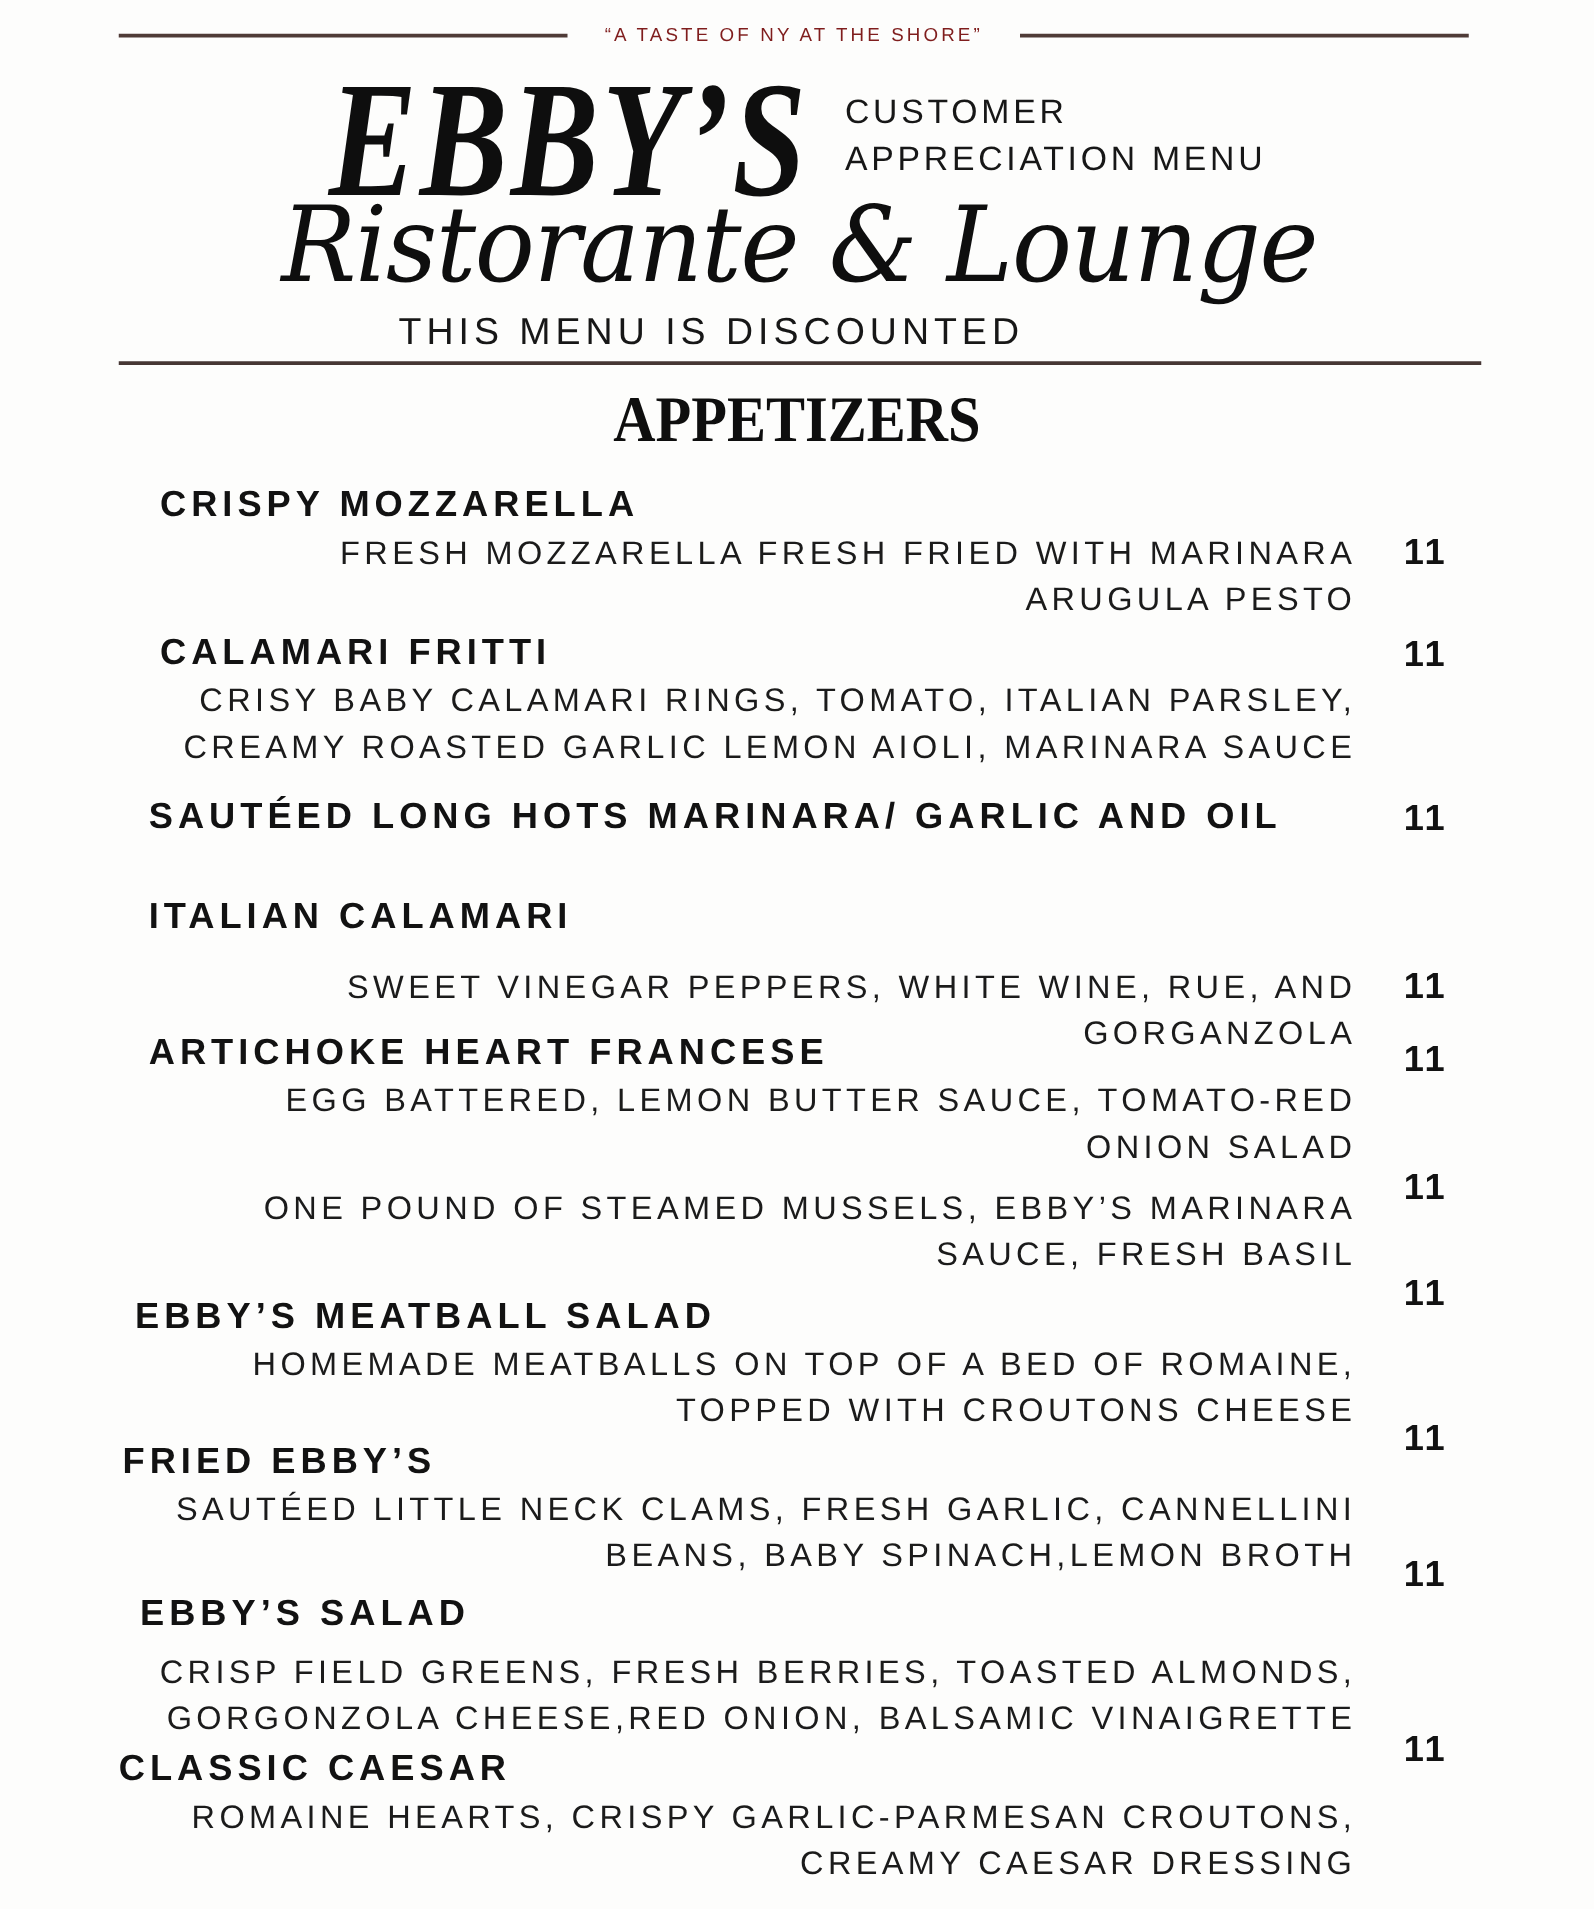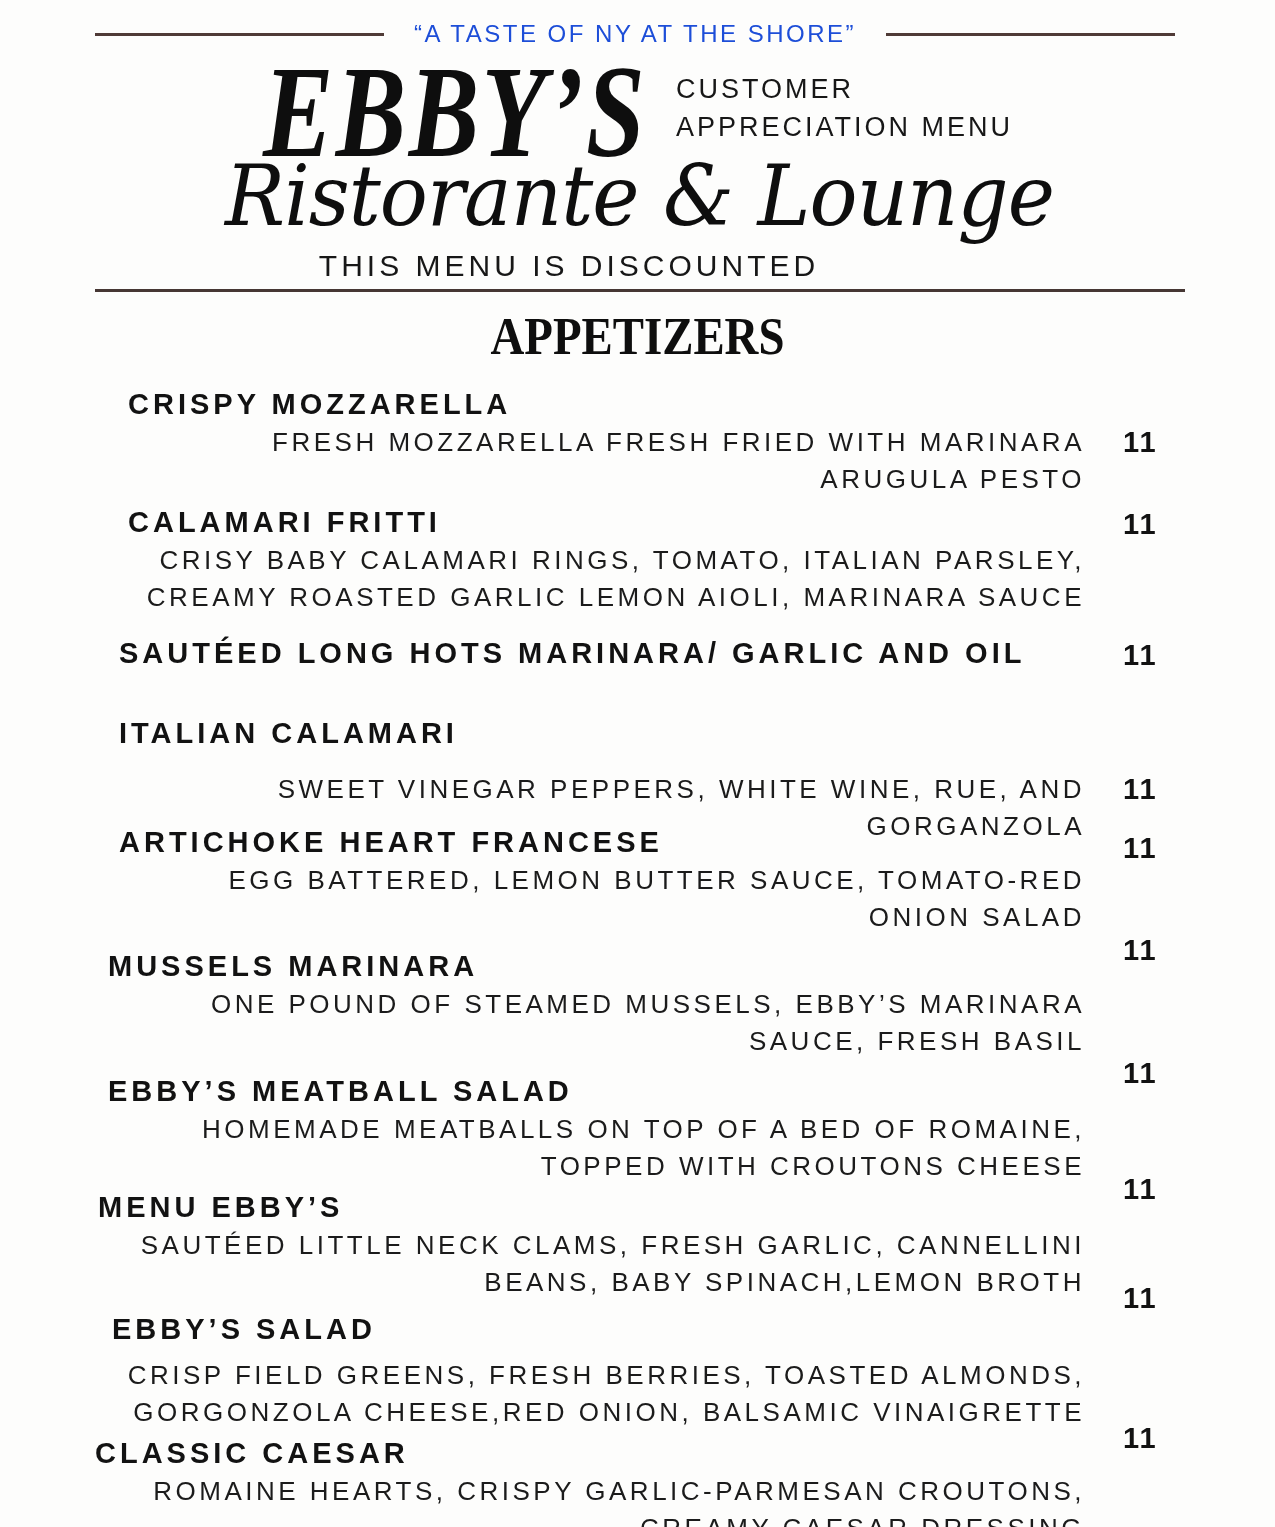--- a/index.html
+++ b/index.html
@@ -13,22 +13,22 @@
   }
   .page { position: absolute; inset: 0; }
 
   
   .tagline-row {
     position: absolute; top: 20px; left: 95px; width: 1080px;
     display: flex; align-items: center; gap: 30px;
   }
   .rule { height: 3px; flex: 1; background: #4f3b37; }
   .tagline-text {
-    font-size: 24px; letter-spacing: 2.5px; white-space: nowrap;
-    color: #1d4ed8;
+    font-size: 15px; letter-spacing: 2.5px; white-space: nowrap;
+    color: #7f1d1d;
   }
 
   .brand-name {
     position: absolute; left: 263px; top: 46px;
     font-family: "Liberation Serif", serif;
     font-style: italic; font-weight: bold;
     font-size: 132px; line-height: 1;
     letter-spacing: 3px;
     transform: scaleX(0.80); transform-origin: left top;
     color: #0e0e0e;
@@ -182,35 +182,34 @@
   </div>
 
   <div class="menu-item">
     <h3 class="item-name">ARTICHOKE HEART FRANCESE</h3>
     <p class="item-desc">EGG BATTERED, LEMON BUTTER SAUCE, TOMATO-RED
 ONION SALAD</p>
     <div class="item-price">11</div>
   </div>
 
   <div class="menu-item">
-    <h3 class="item-name">MUSSELS MARINARA</h3>
     <p class="item-desc">ONE POUND OF STEAMED MUSSELS, EBBY’S MARINARA
 SAUCE, FRESH BASIL</p>
     <div class="item-price">11</div>
   </div>
 
   <div class="menu-item">
     <h3 class="item-name">EBBY’S MEATBALL SALAD</h3>
     <p class="item-desc">HOMEMADE MEATBALLS ON TOP OF A BED OF ROMAINE,
 TOPPED WITH CROUTONS CHEESE</p>
     <div class="item-price">11</div>
   </div>
 
   <div class="menu-item">
-    <h3 class="item-name">MENU EBBY’S</h3>
+    <h3 class="item-name">FRIED EBBY’S</h3>
     <p class="item-desc">SAUTÉED LITTLE NECK CLAMS, FRESH GARLIC, CANNELLINI
 BEANS, BABY SPINACH,LEMON BROTH</p>
     <div class="item-price">11</div>
   </div>
 
   <div class="menu-item">
     <h3 class="item-name">EBBY’S SALAD</h3>
     <p class="item-desc">CRISP FIELD GREENS, FRESH BERRIES, TOASTED ALMONDS,
 GORGONZOLA CHEESE,RED ONION, BALSAMIC VINAIGRETTE</p>
     <div class="item-price">11</div>

